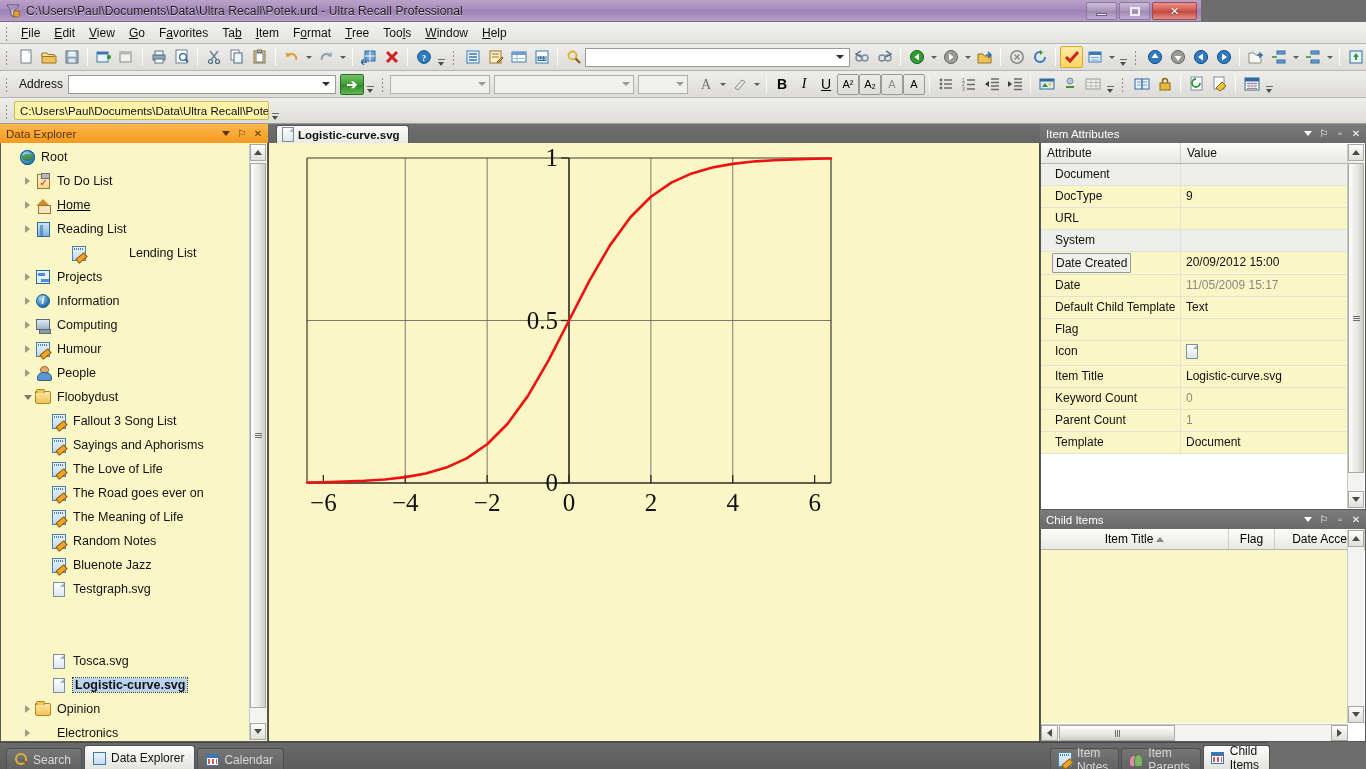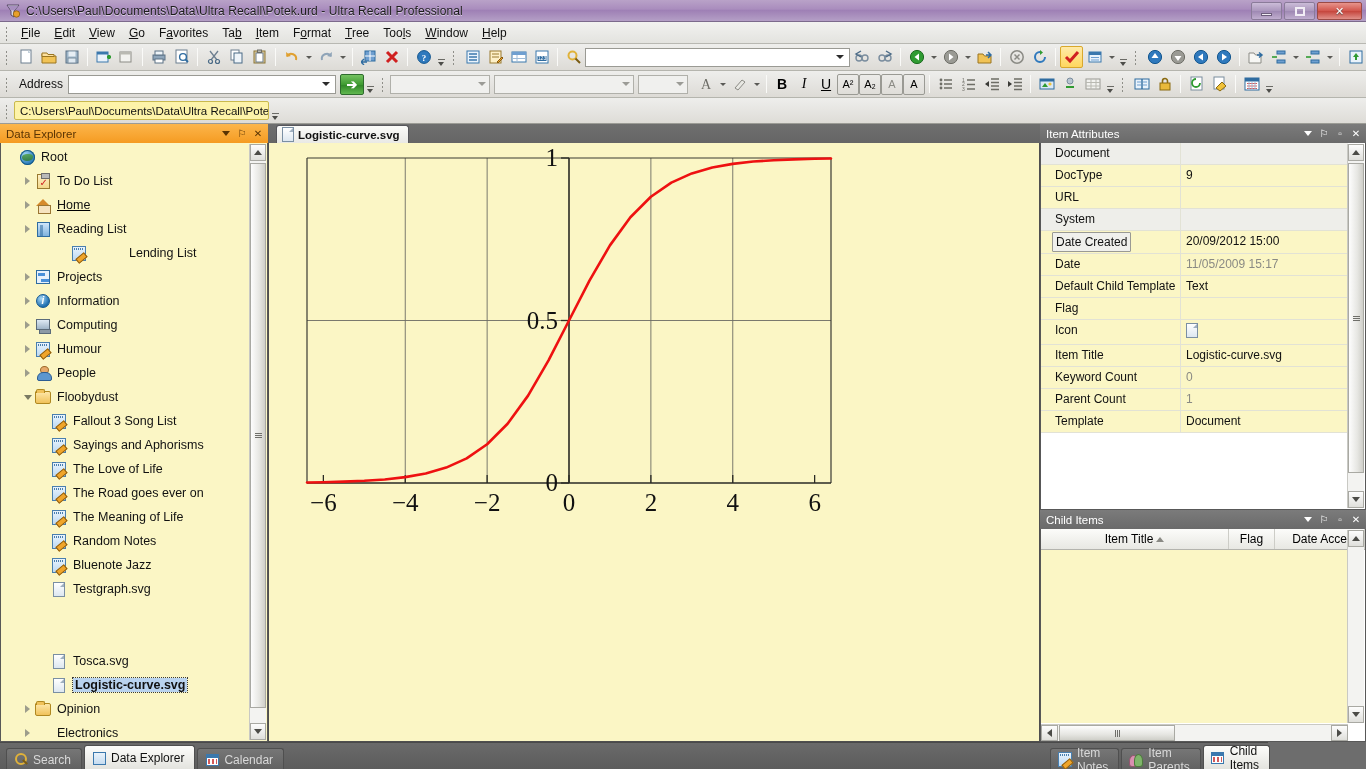--- a/index.html
+++ b/index.html
@@ -8,21 +8,21 @@
     font-family: "Liberation Sans", sans-serif;
     font-size: 12px;
     background: #6d6d6d;
     color:#000;
     -webkit-font-smoothing: antialiased;
   }
   #app { position:relative; width:1366px; height:769px; }
 
   
   .titlebar{
-    position:absolute; left:0; top:0; width:1366px; height:22px;
+    position:absolute; left:0; top:0; width:1201px; height:22px;
     background:linear-gradient(to bottom,#b9a2c8 0%,#a98cbd 45%,#9d7eb4 46%,#b49fc6 100%);
     border-bottom:1px solid #7c6a8c;
     display:flex; align-items:center;
   }
   .titlebar .app-icon{
     width:16px;height:16px;margin-left:5px;margin-right:5px;position:relative;flex:0 0 auto;
   }
   .titlebar .ttl{
     font-size:12px; color:#1c1c1c; white-space:nowrap; letter-spacing:.1px;
     text-shadow:0 1px 0 rgba(255,255,255,.55);
@@ -967,20 +967,24 @@
   <div class="rpanel">
     <div class="pane-hd inactive">
       <div class="t">Item Attributes</div>
       <div class="hbtn caret"></div>
       <div class="hbtn">⚐</div>
       <div class="hbtn">▫</div>
       <div class="hbtn">✕</div>
     </div>
     <div class="attrbox">
       <div class="agrid">
+        <div class="ahdr">
+          <div class="c1">Attribute</div>
+          <div class="c2">Value</div>
+        </div>
         <div id="attr-slot">
             <div class="arow grp">
               <div class="k">Document</div>
               <div class="v"></div>
             </div>
             <div class="arow yel">
               <div class="k">DocType</div>
               <div class="v">9</div>
             </div>
             <div class="arow yel">

